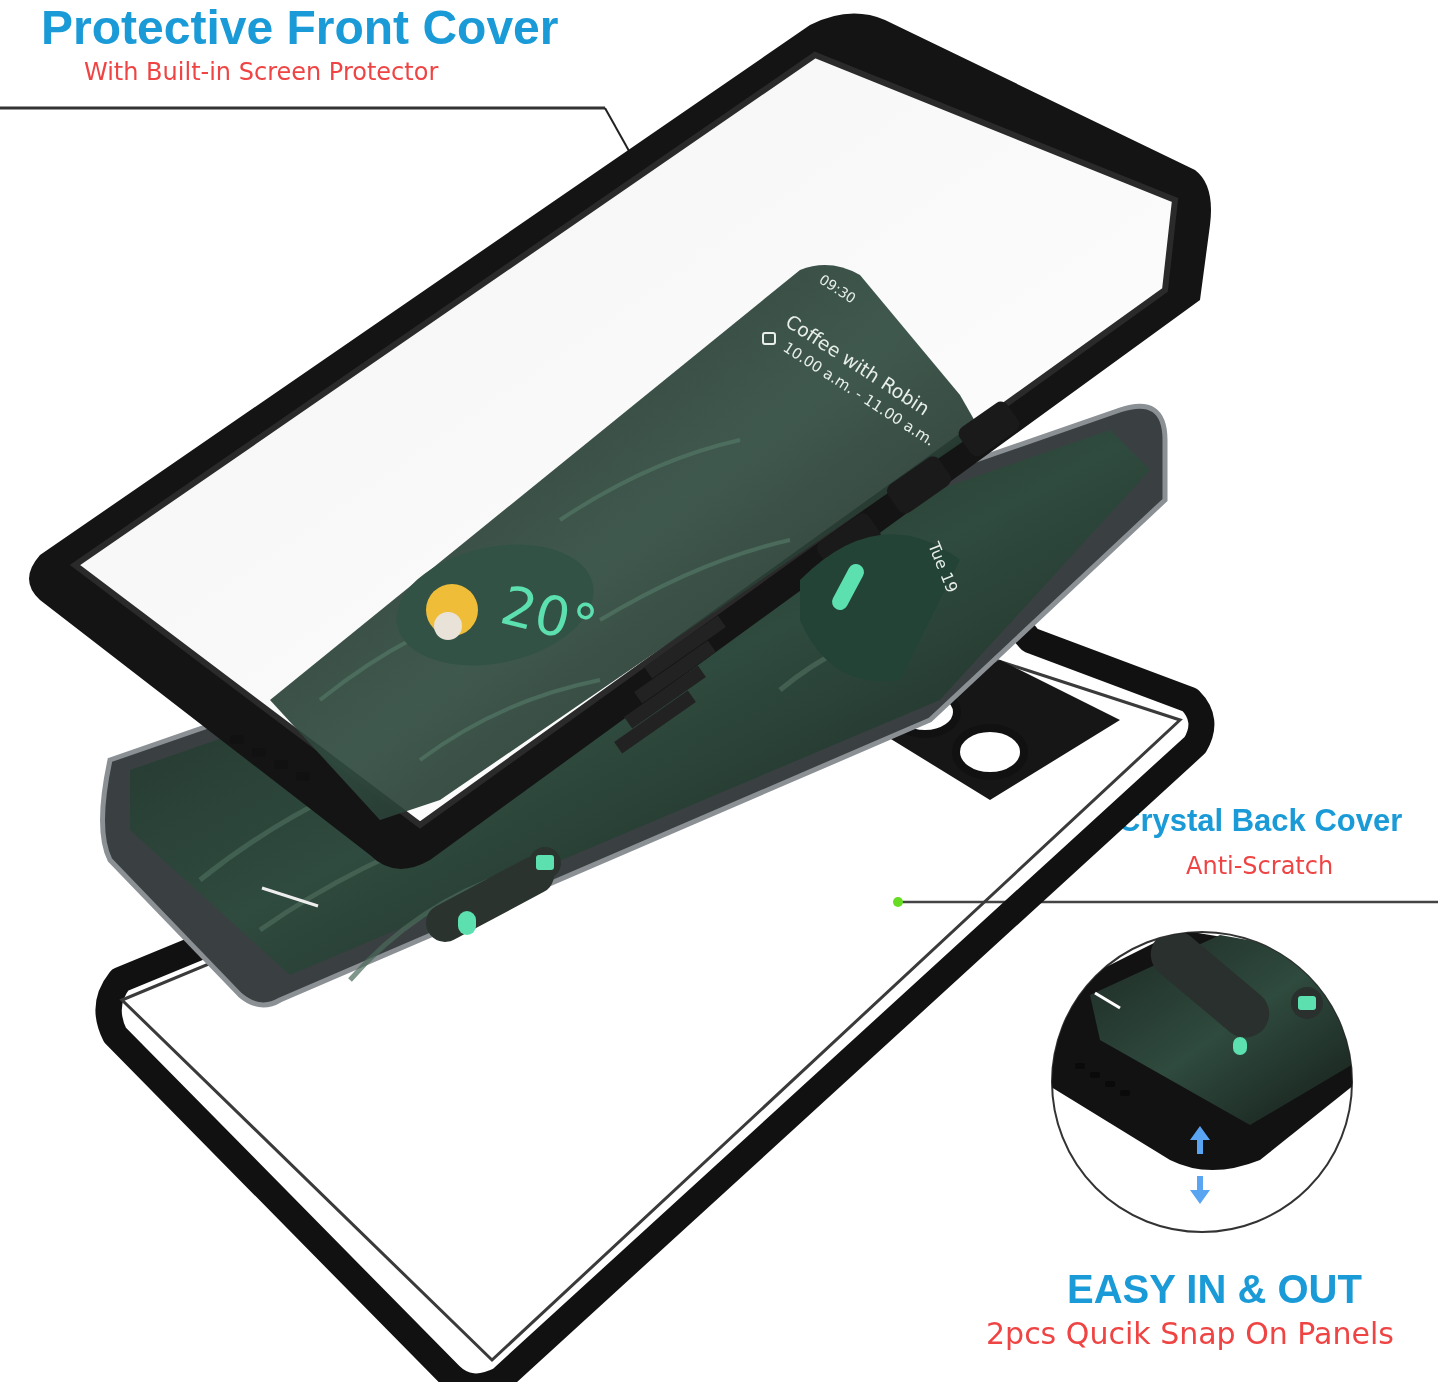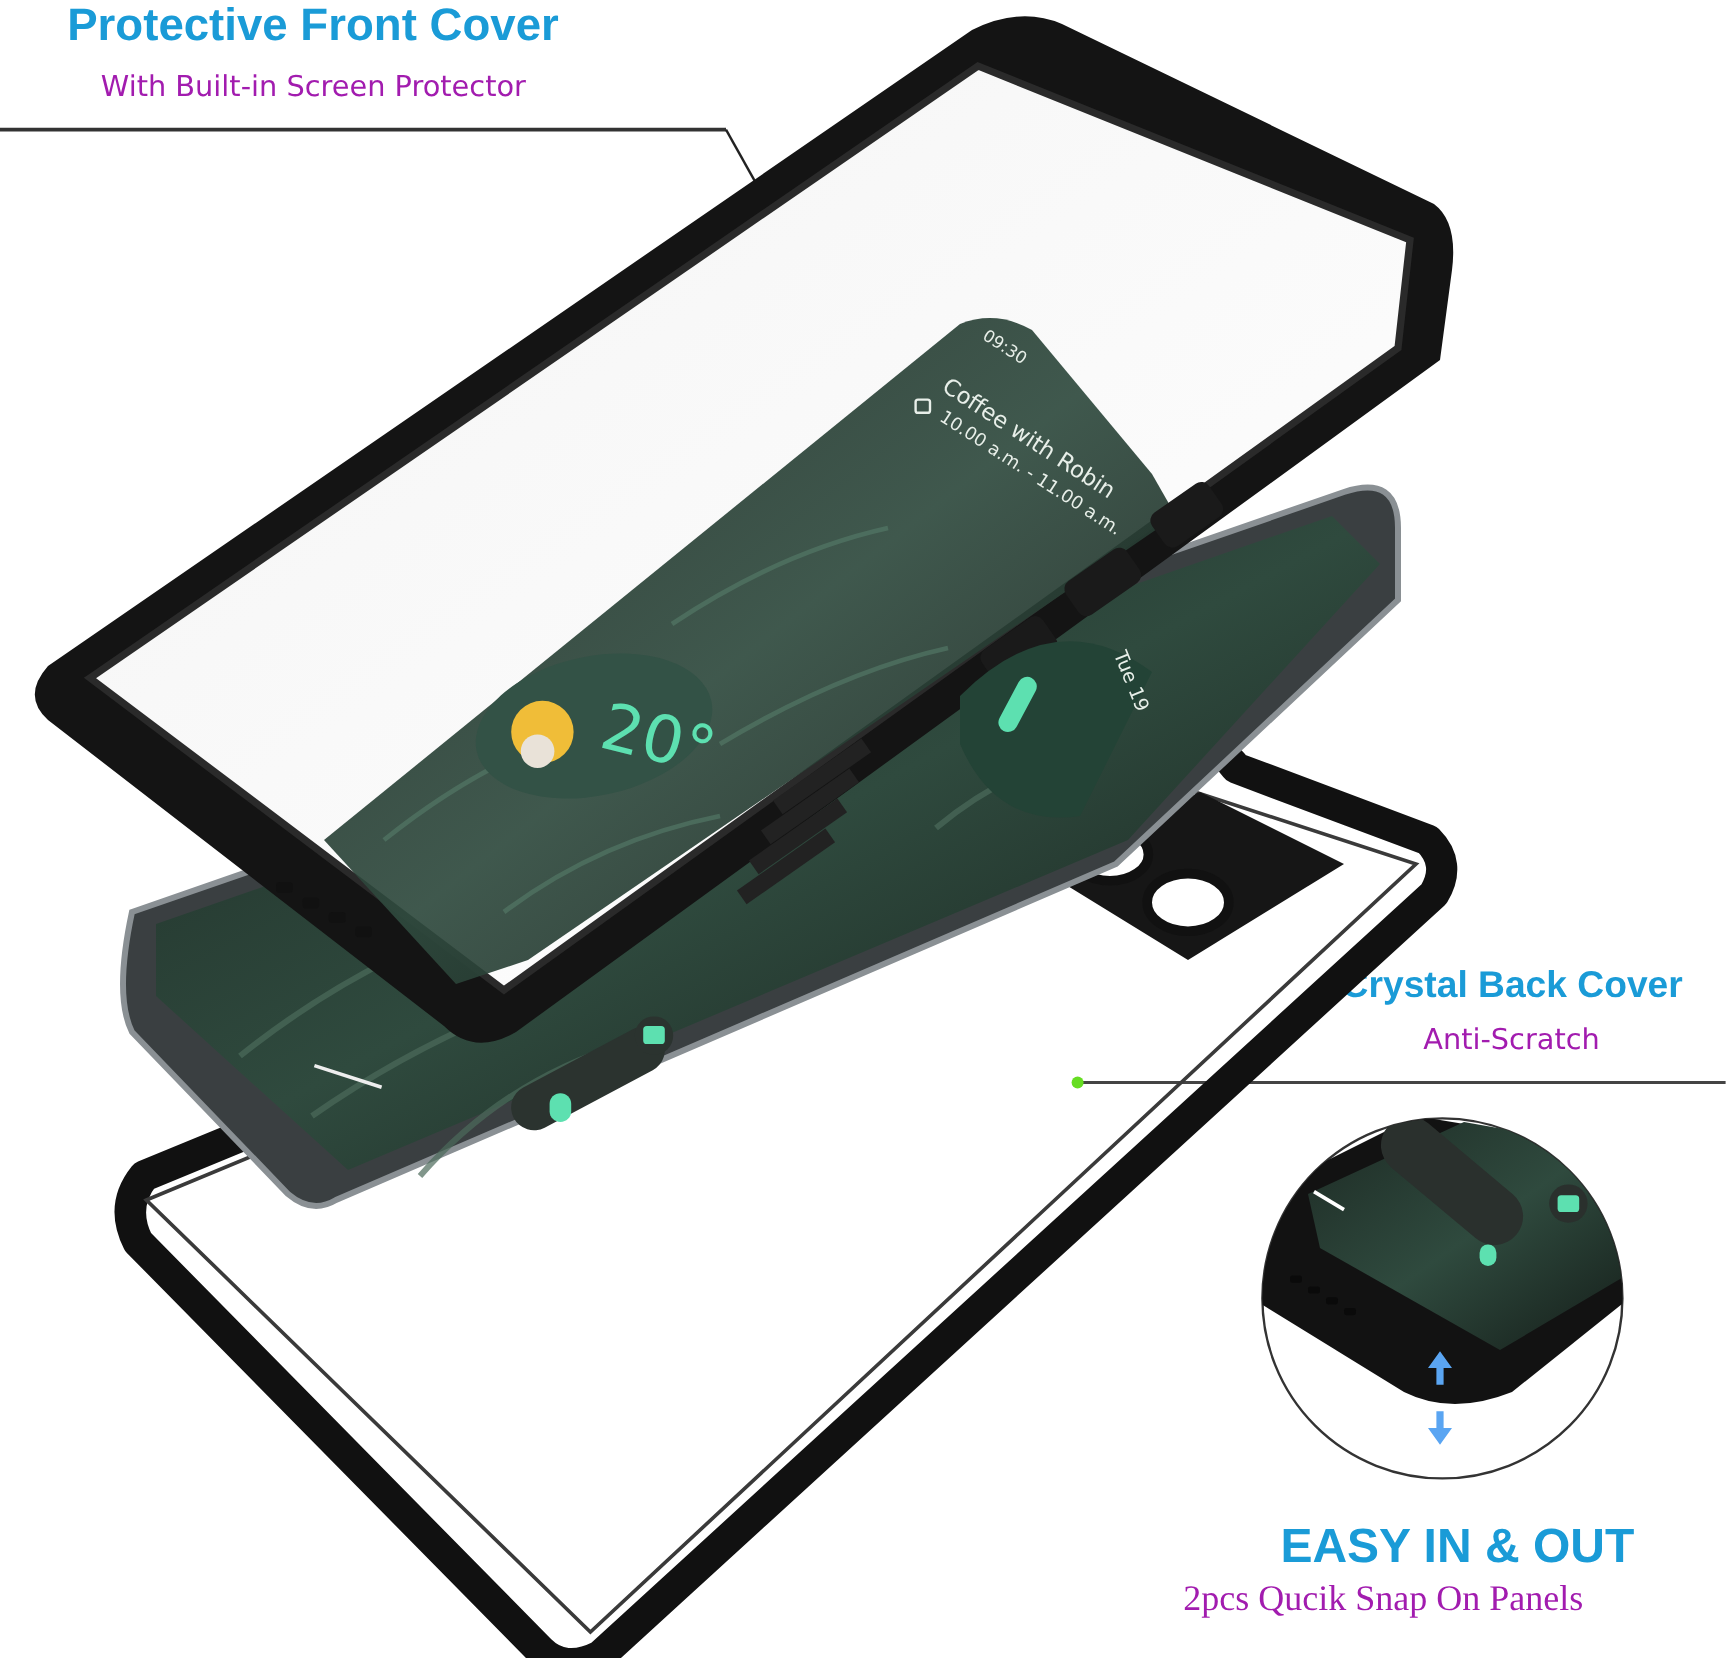--- a/index.html
+++ b/index.html
@@ -1,32 +1,32 @@
 <!DOCTYPE html>
 <html><head>
 <meta charset="utf-8">
 <style>
   html,body{margin:0;padding:0;background:#ffffff;}
   body{width:1442px;height:1382px;position:relative;overflow:hidden;font-family:"Liberation Sans",sans-serif;}
   .title{position:absolute;color:#1a9bd7;font-weight:bold;font-family:"Liberation Sans",sans-serif;white-space:nowrap;}
-  .sub{position:absolute;color:#a21caf;font-family:"DejaVu Sans",sans-serif;white-space:nowrap;text-align:right;}
+  .sub{position:absolute;color:#ef4444;font-family:"DejaVu Sans",sans-serif;white-space:nowrap;text-align:right;}
   svg{position:absolute;left:0;top:0;}
   .phone-text{font-family:"DejaVu Sans",sans-serif;fill:#e8efe9;}
 </style>
 </head>
 <body>
 
-<div class="title" style="left:56px;top:0px;font-size:38px;">Protective Front Cover</div>
+<div class="title" style="left:41px;top:0px;font-size:48px;">Protective Front Cover</div>
 <div class="sub" style="left:84px;top:58px;font-size:24px;">With Built-in Screen Protector</div>
 
 <div class="title" style="left:1118px;top:803px;font-size:31px;">Crystal Back Cover</div>
 <div class="sub" style="left:1186px;top:852px;font-size:24px;">Anti-Scratch</div>
 
 <div class="title" style="left:1067px;top:1267px;font-size:40px;">EASY IN &amp; OUT</div>
-<div class="sub" style="left:986px;top:1316px;font-size:30px;font-family:Liberation Serif, serif;">2pcs Qucik Snap On Panels</div>
+<div class="sub" style="left:986px;top:1316px;font-size:30px;">2pcs Qucik Snap On Panels</div>
 
 <svg width="1442" height="1382" viewBox="0 0 1442 1382">
   <defs>
     <linearGradient id="leaf" x1="0" y1="0" x2="1" y2="1">
       <stop offset="0" stop-color="#1d2a24"></stop>
       <stop offset="0.5" stop-color="#2f4a3e"></stop>
       <stop offset="1" stop-color="#141c18"></stop>
     </linearGradient>
     <linearGradient id="glass" x1="0" y1="0" x2="1" y2="1">
       <stop offset="0" stop-color="#f4f4f4"></stop>

